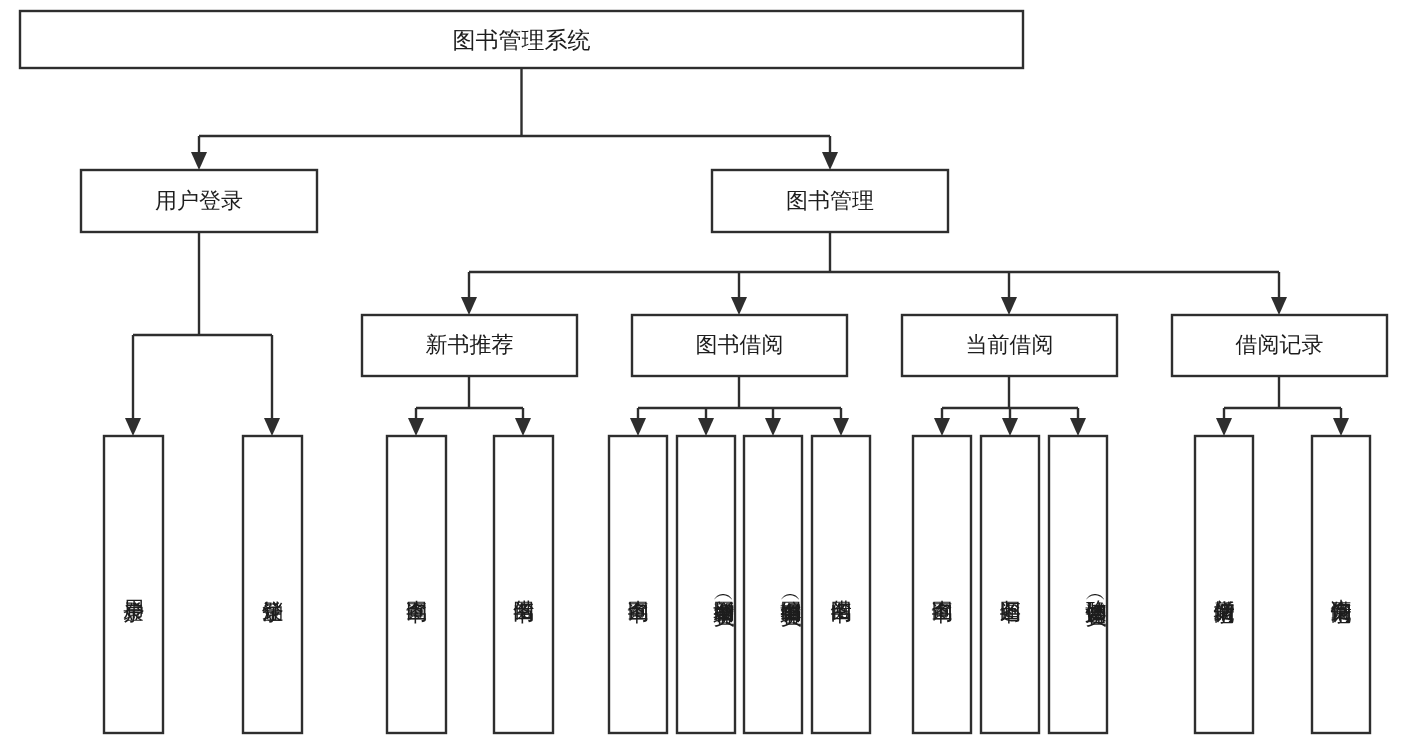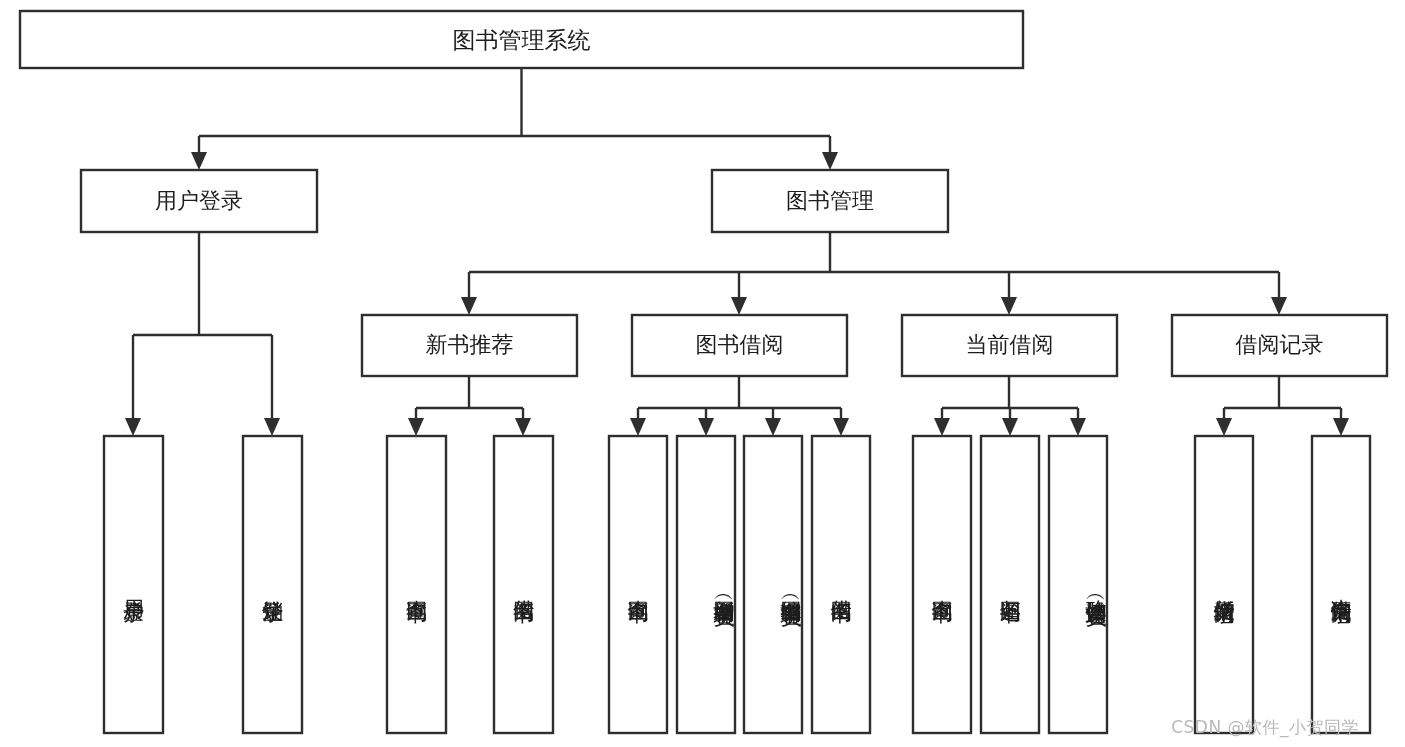--- a/index.html
+++ b/index.html
@@ -212,14 +212,13 @@
   <div class="vlabel" style="left:744px; top:436px; width:58px; height:297px; align-items:flex-start; padding-top:6px; box-sizing:border-box;">编辑图书（管理员）</div>
   <div class="vlabel" style="left:812px; top:436px; width:58px; height:297px;">借阅图书</div>
 
   <div class="vlabel" style="left:913px; top:436px; width:58px; height:297px;">查询图书</div>
   <div class="vlabel" style="left:981px; top:436px; width:58px; height:297px;">归还图书</div>
   <div class="vlabel" style="left:1049px; top:436px; width:58px; height:297px; align-items:flex-start; padding-top:6px; box-sizing:border-box;">确认归还（管理员）</div>
 
   <div class="vlabel" style="left:1195px; top:436px; width:58px; height:297px;">新增借阅记录</div>
   <div class="vlabel" style="left:1312px; top:436px; width:58px; height:297px;">查询借阅记录</div>
 
-  <div class="watermark">CSDN @软件_小贺同学</div>
 </div>
 
 </body></html>

